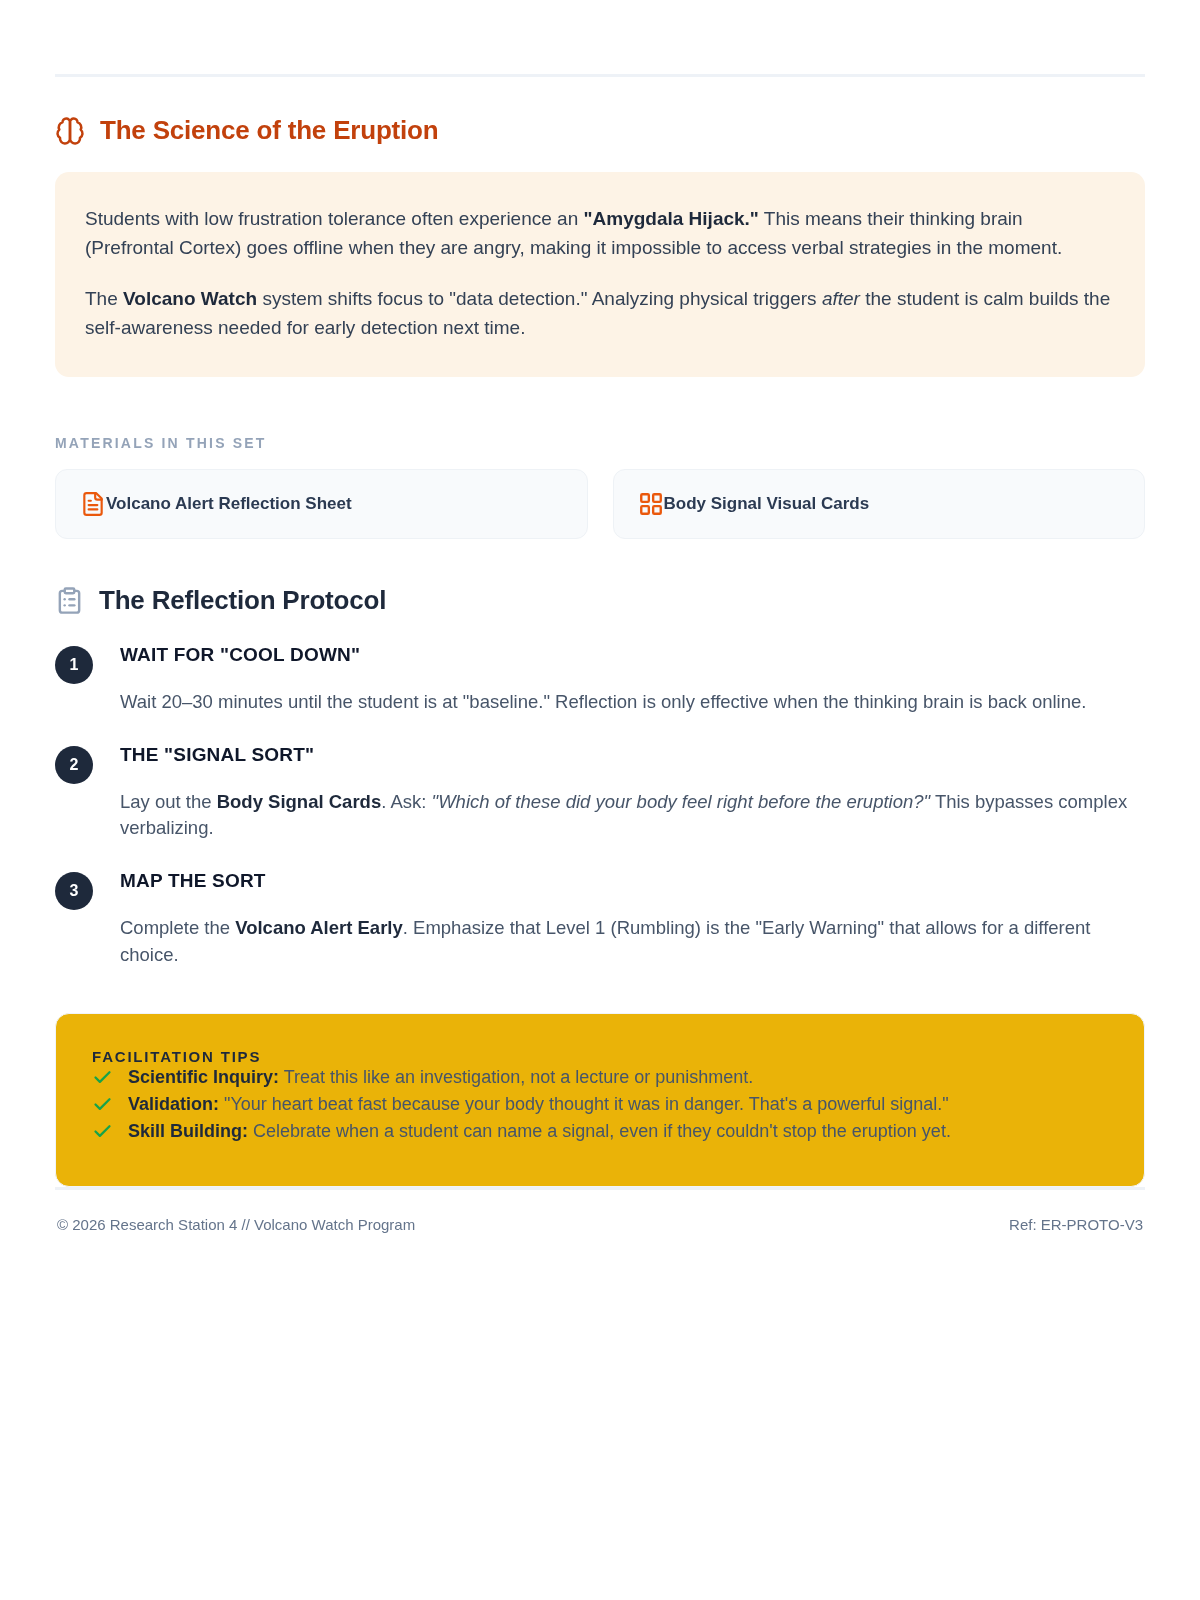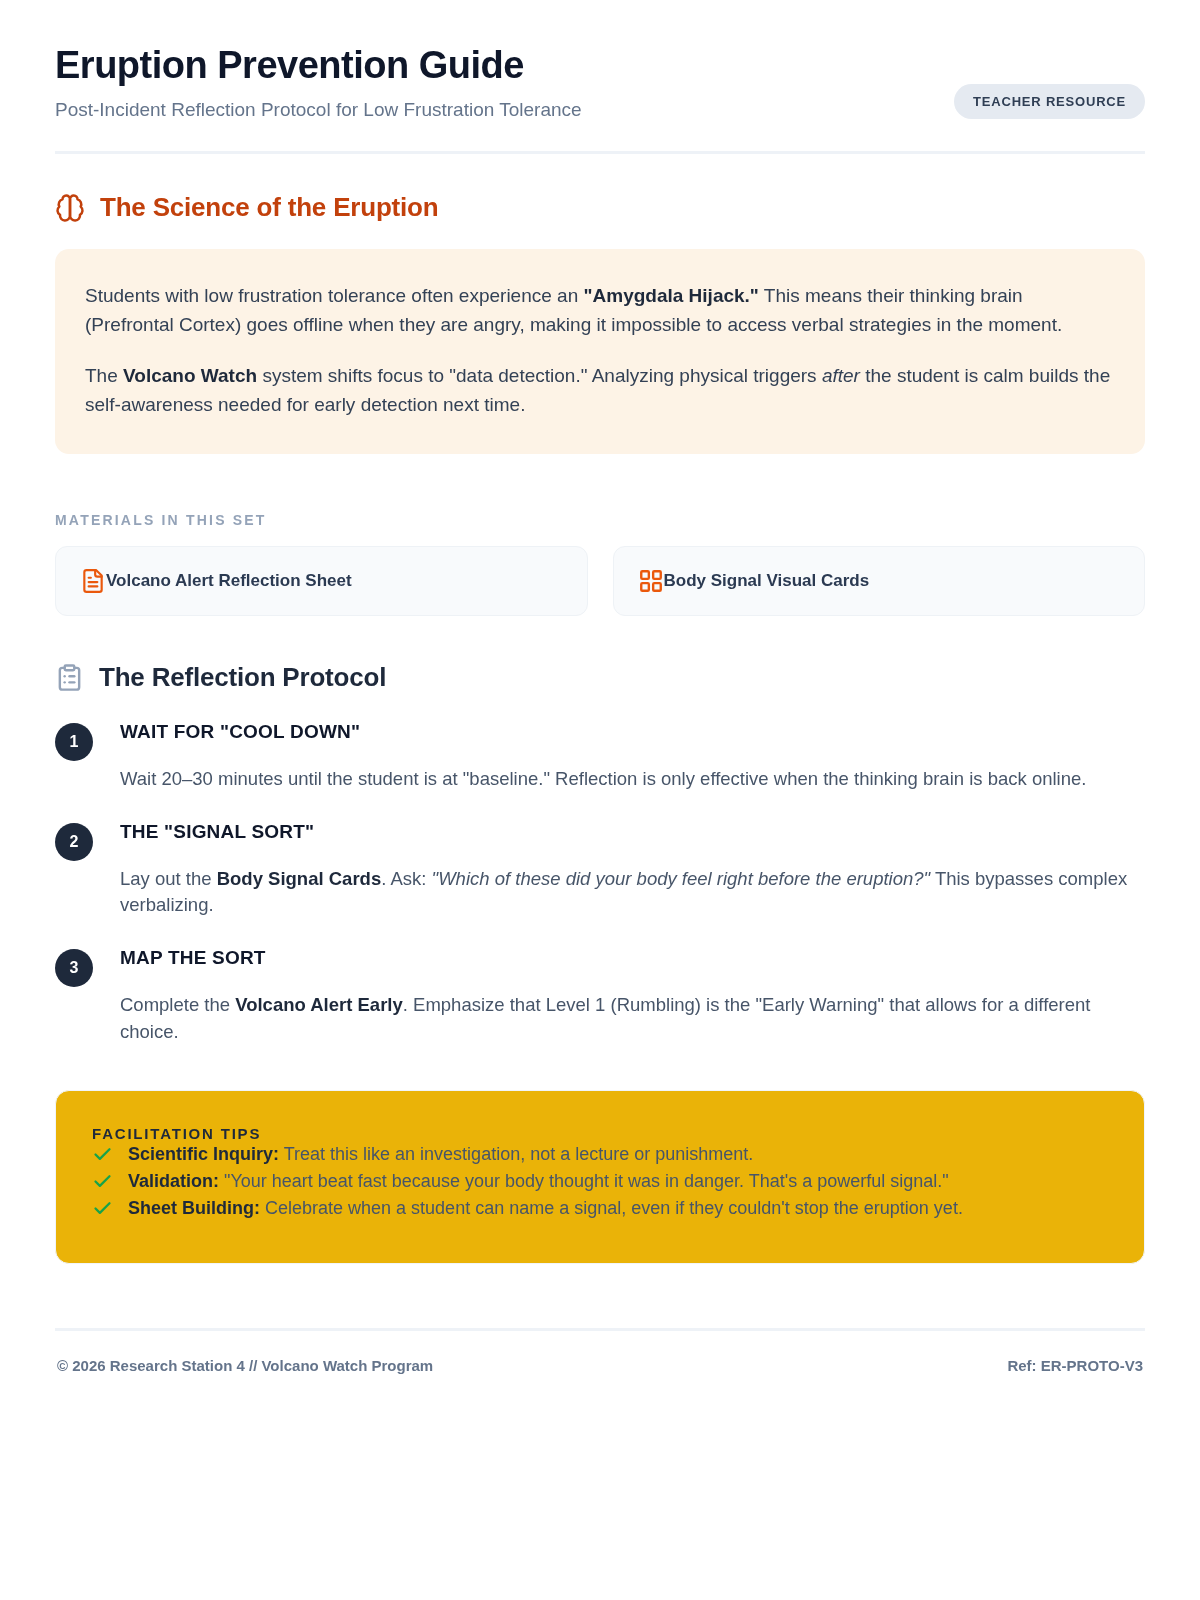--- a/index.html
+++ b/index.html
@@ -89,39 +89,31 @@
     padding: 34px 36px 40px 36px;
   }
   .tips-heading { font-size: 15px; font-weight: 800; letter-spacing: 1.8px; color: #1e293b; }
   .tip { display: flex; align-items: flex-start; gap: 15px; }
   .tip-check { flex-shrink: 0; margin-top: 2px; }
   .tip-text { font-size: 18px; line-height: 1.4; color: #475569; }
   .tip-text .seg-bold { color: #1e293b; }
 
   
   .footer {
-    margin-top: 64px;
     border-top: 3px solid #eef2f7;
     padding: 26px 2px 30px 2px;
     display: flex; justify-content: space-between; align-items: center;
-    font-size: 15px; color: #64748b; font-weight: bold;
+    font-size: 15px; color: #64748b;
   }
 </style>
 </head>
 <body>
 
 <div class="page">
 
-  <div class="header">
-    <div>
-      <div class="title">Eruption Prevention Guide</div>
-      <div class="subtitle">Post-Incident Reflection Protocol for Low Frustration Tolerance</div>
-    </div>
-    <div class="badge">TEACHER RESOURCE</div>
-  </div>
   <hr class="divider">
 
   <div class="section-head science">
     <span class="section-icon">
       <svg width="30" height="30" viewBox="0 0 24 24" fill="none" stroke="#c2410c" stroke-width="2" stroke-linecap="round" stroke-linejoin="round">
         <path d="M12 5a3 3 0 1 0-5.997.125 4 4 0 0 0-2.526 5.77 4 4 0 0 0 .556 6.588A4 4 0 1 0 12 18Z"></path>
         <path d="M12 5a3 3 0 1 1 5.997.125 4 4 0 0 1 2.526 5.77 4 4 0 0 1-.556 6.588A4 4 0 1 1 12 18Z"></path>
       </svg>
     </span>
     <h2>The Science of the Eruption</h2>
@@ -217,21 +209,21 @@
       </span>
       <span class="tip-text"><span class="seg-bold">Validation:</span><span> "Your heart beat fast because your body thought it was in danger. That's a powerful signal."</span></span>
     </div>
 
     <div class="tip">
       <span class="tip-check">
         <svg width="21" height="21" viewBox="0 0 24 24" fill="none" stroke="#16a34a" stroke-width="2.6" stroke-linecap="round" stroke-linejoin="round">
             <polyline points="20 6 9 17 4 12"></polyline>
           </svg>
       </span>
-      <span class="tip-text"><span class="seg-bold">Sheet Building:</span><span> Celebrate when a student can name a signal, even if they couldn't stop the eruption yet.</span></span>
+      <span class="tip-text"><span class="seg-bold">Skill Building:</span><span> Celebrate when a student can name a signal, even if they couldn't stop the eruption yet.</span></span>
     </div>
   </div>
 
   <div class="footer">
     <span>© 2026 Research Station 4 // Volcano Watch Program</span>
     <span>Ref: ER-PROTO-V3</span>
   </div>
 
 </div>
 

